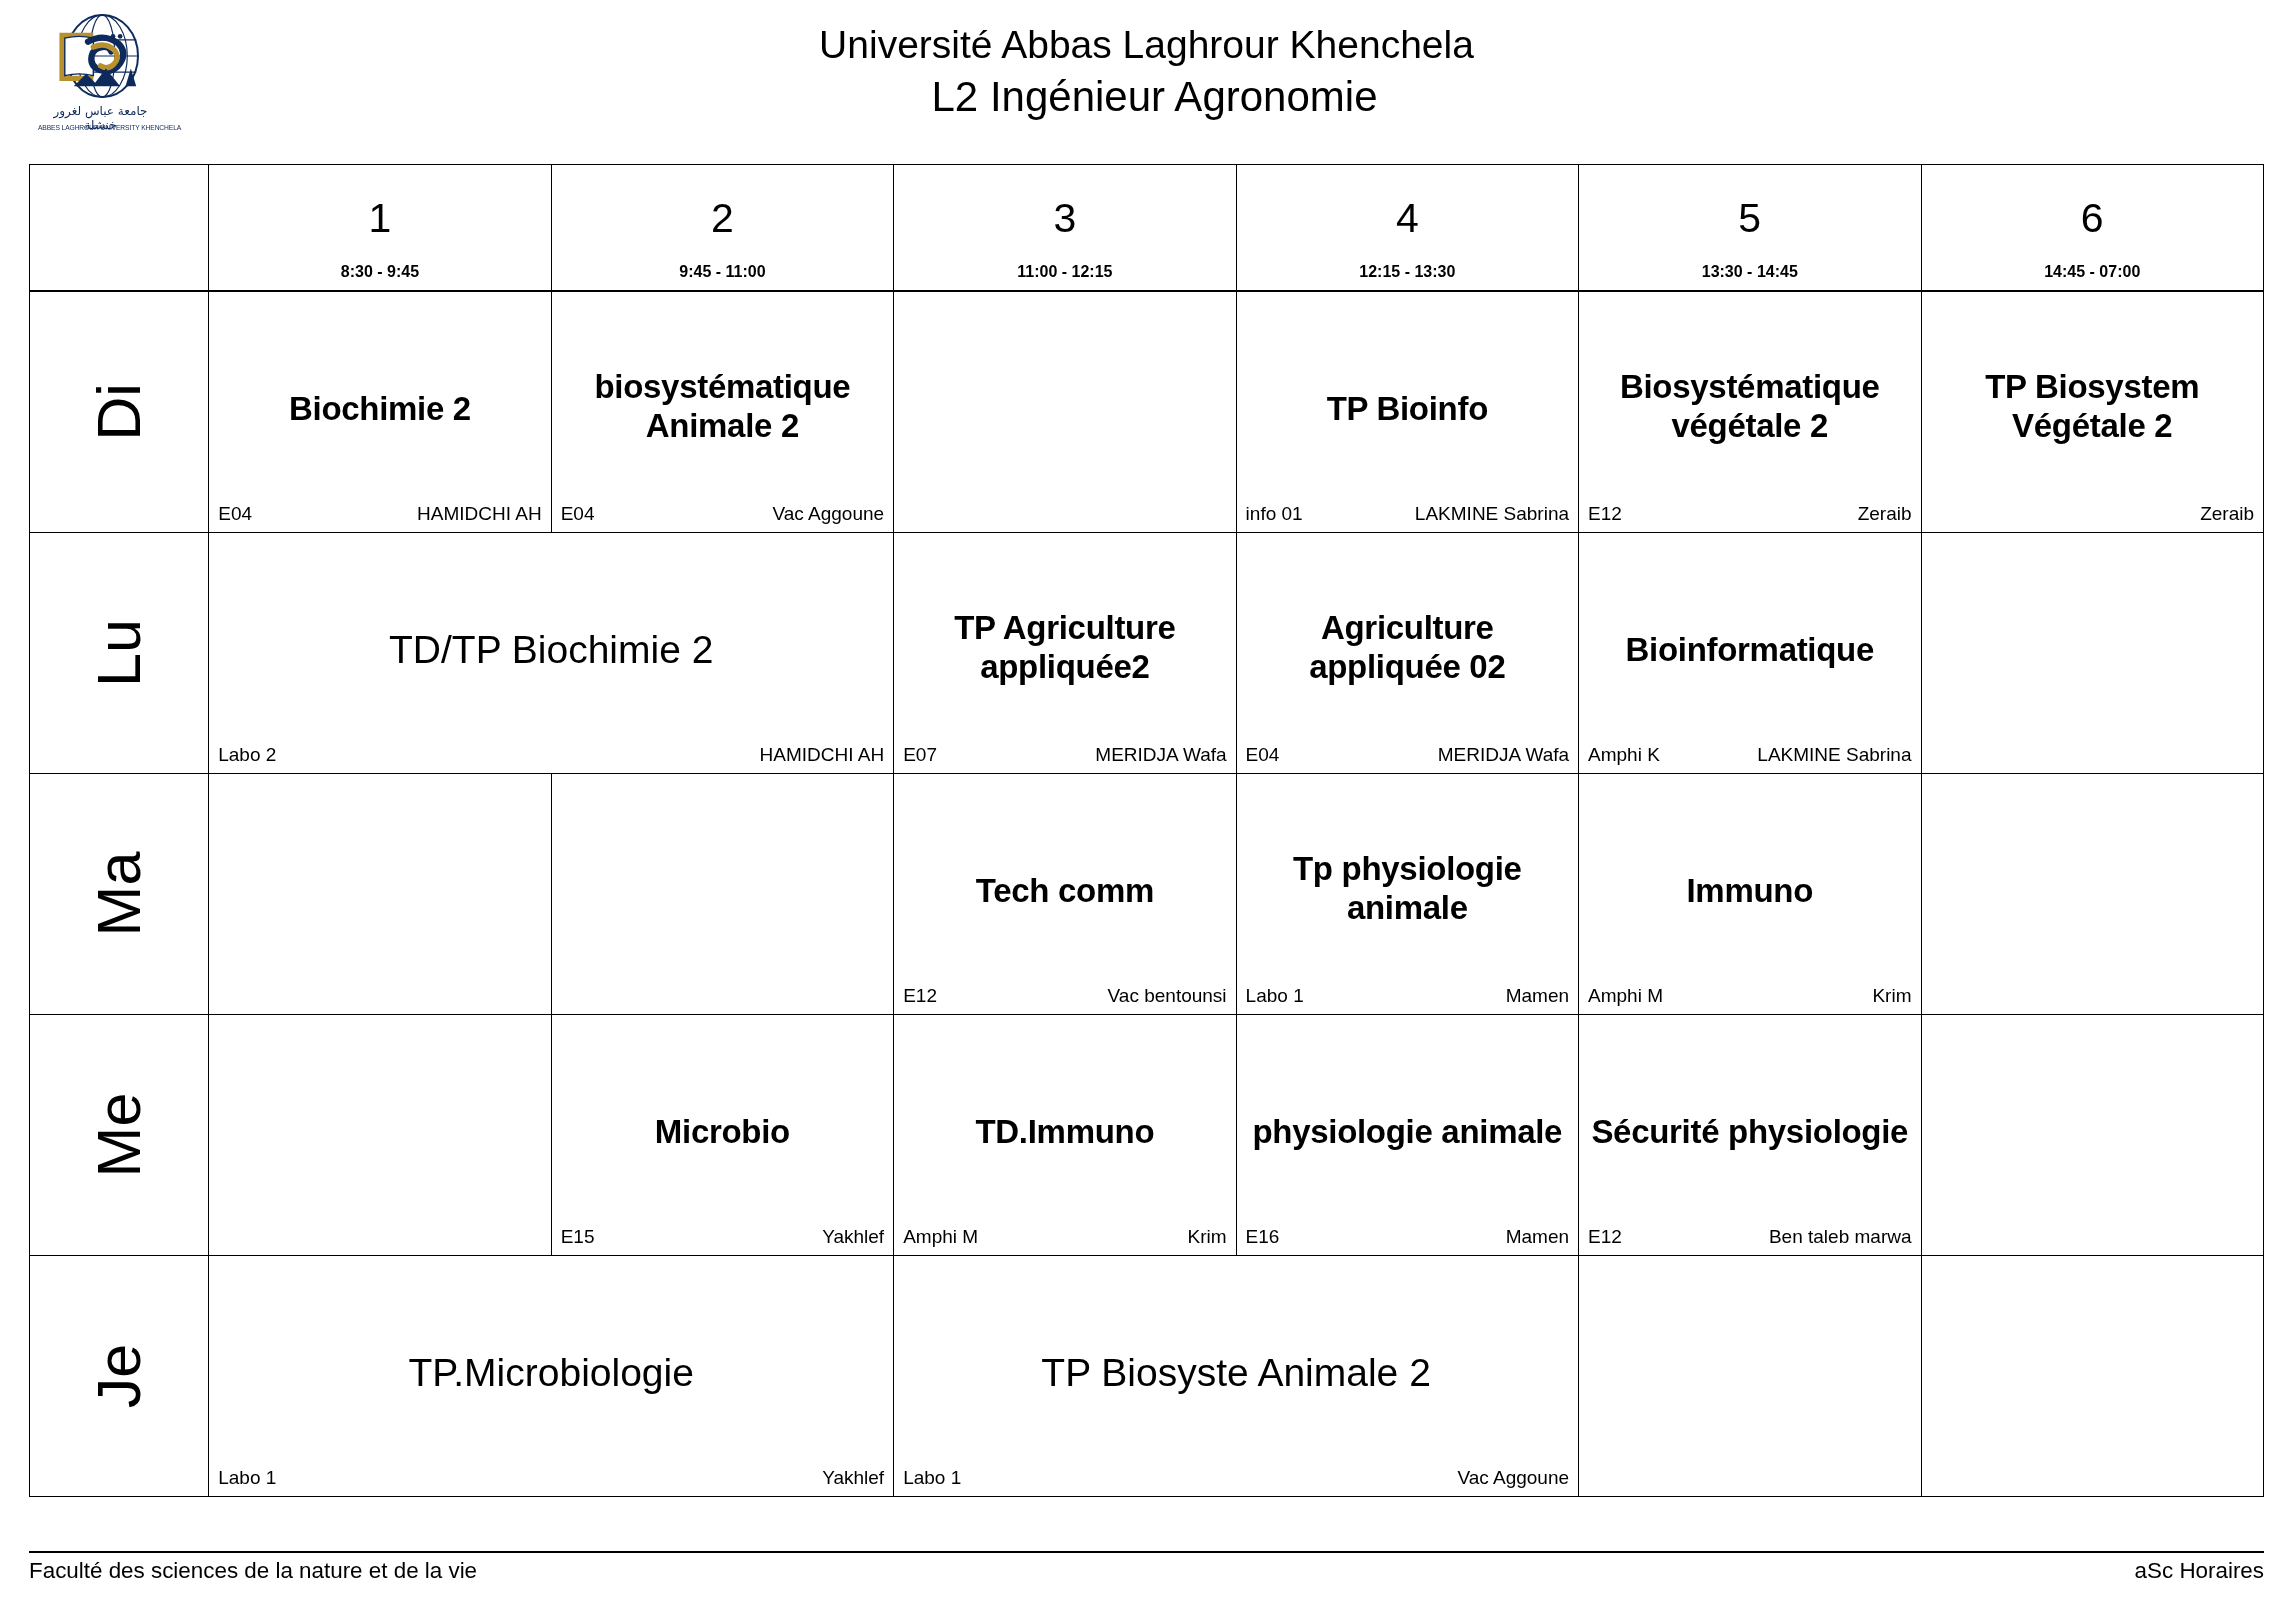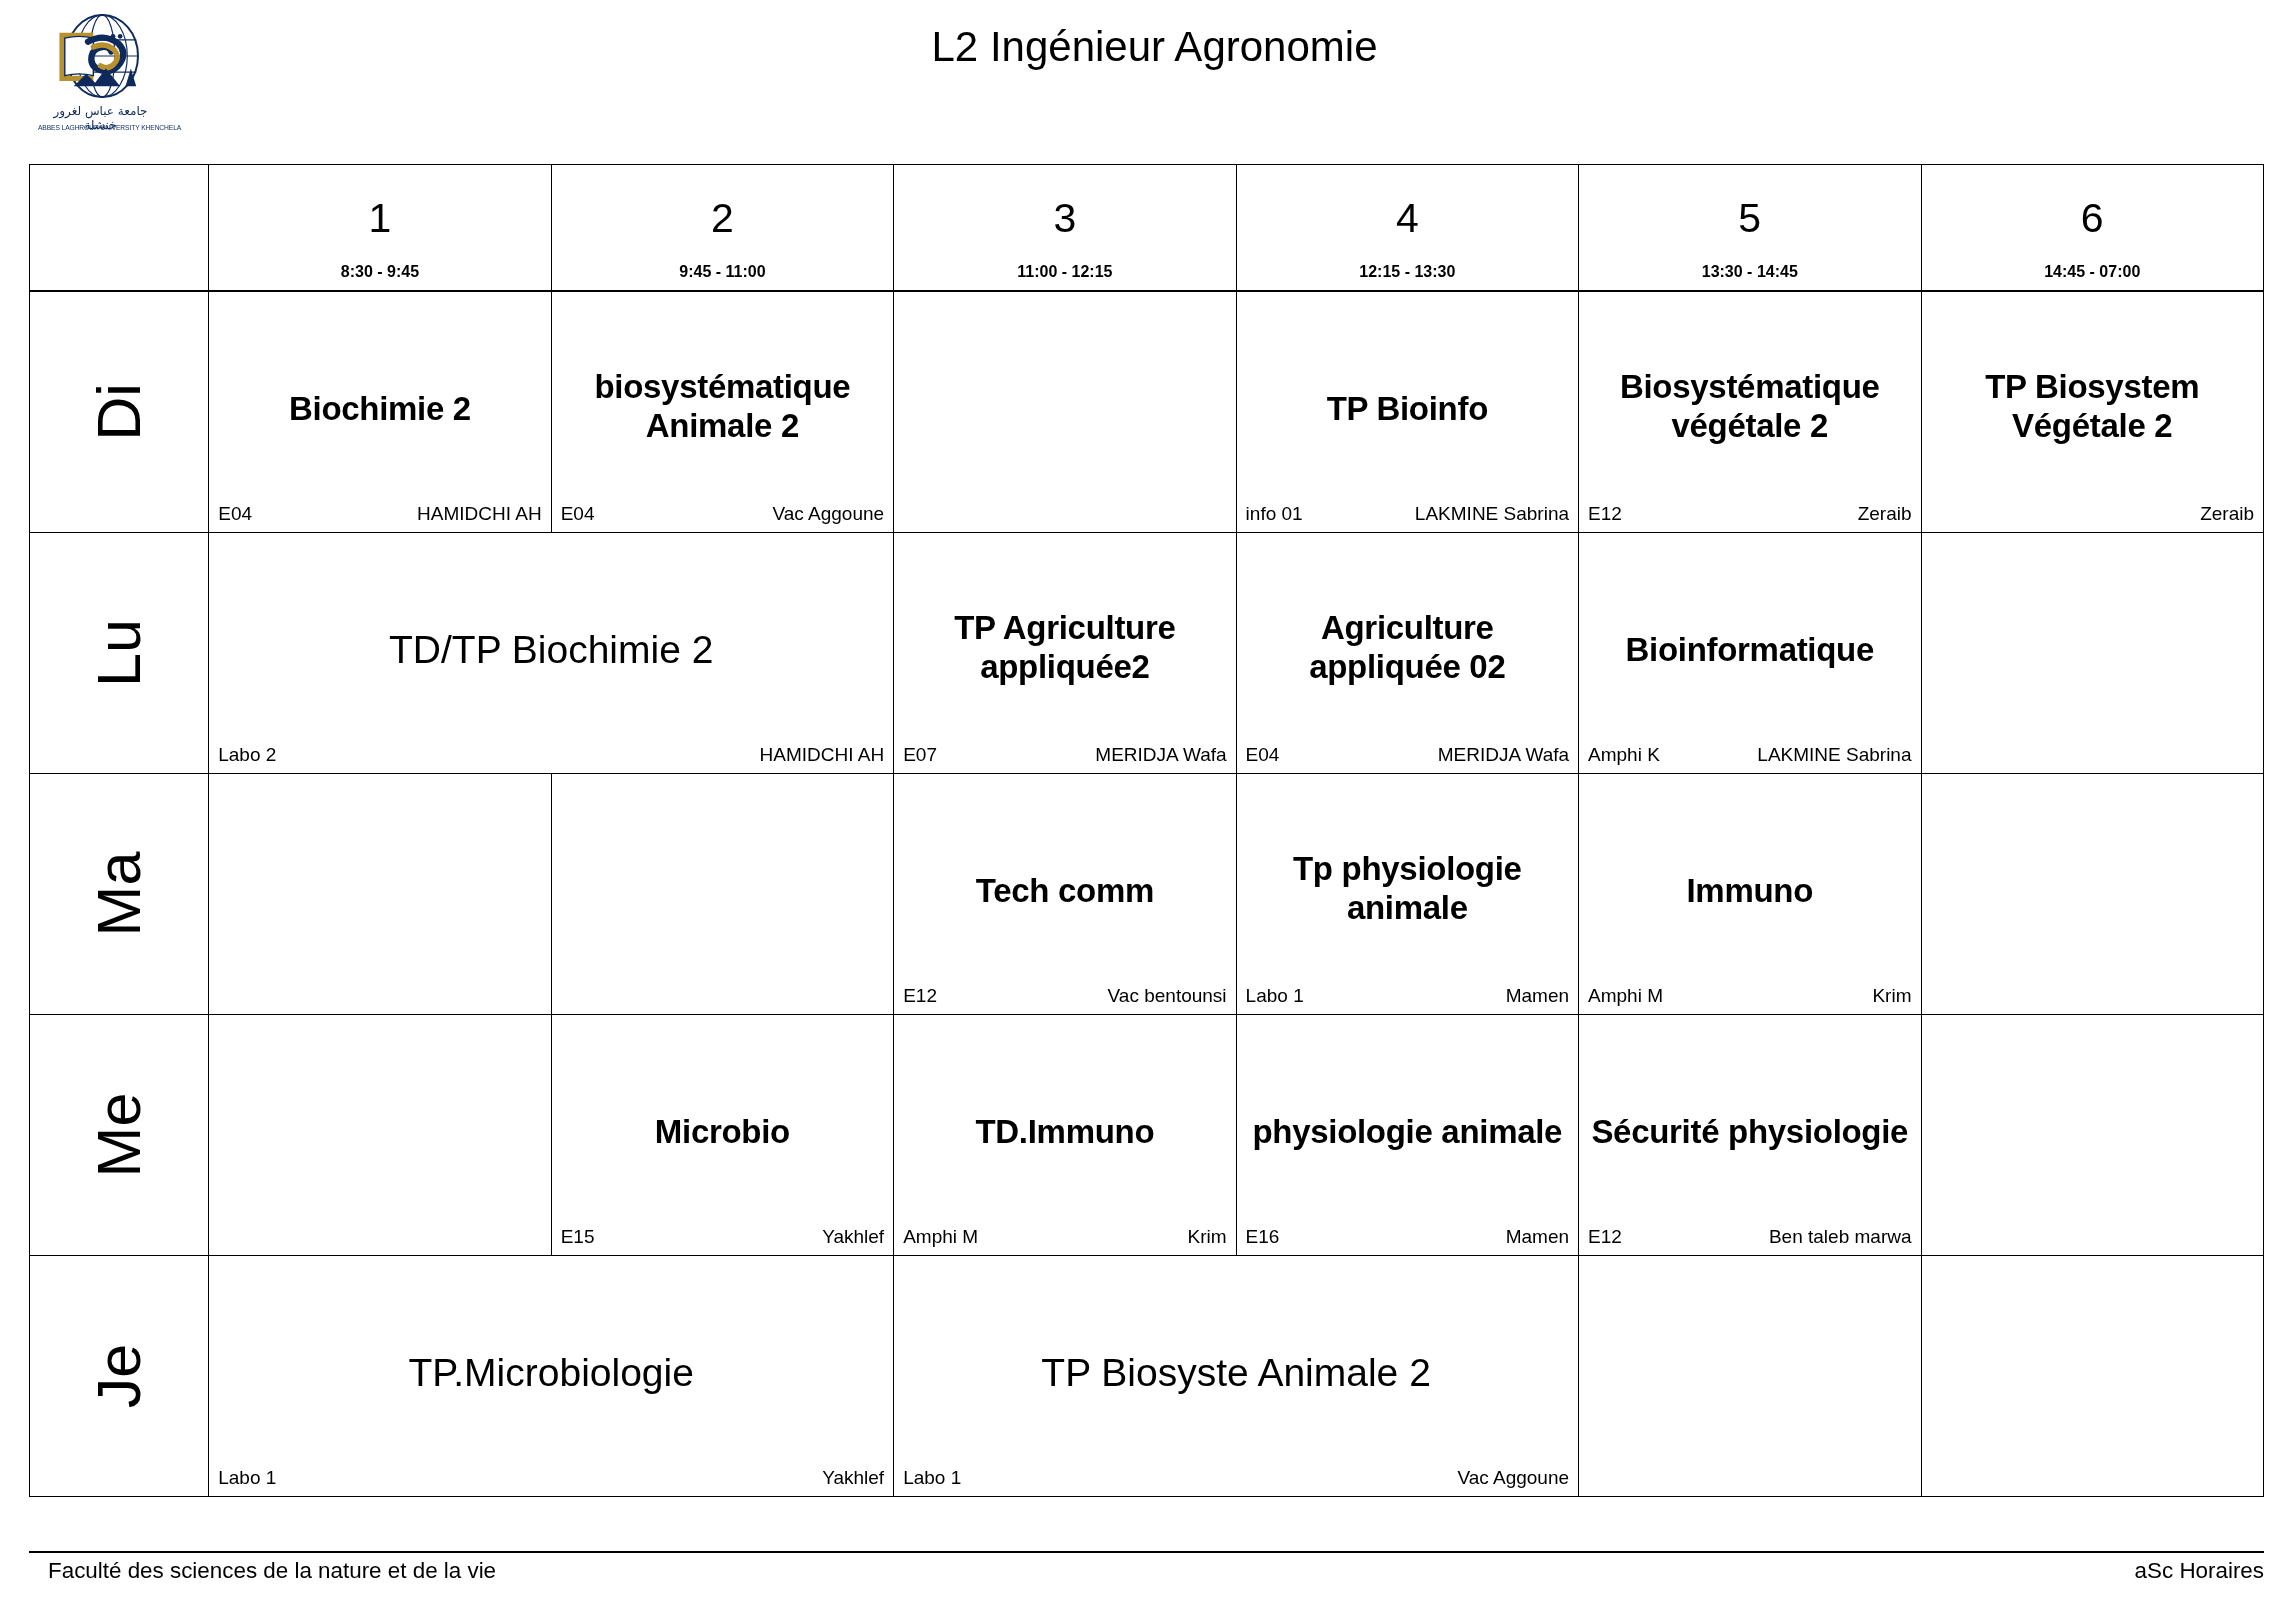--- a/index.html
+++ b/index.html
@@ -188,21 +188,20 @@
     border-top: 2.7px solid #000000;
     display: flex;
     justify-content: space-between;
     align-items: flex-start;
     padding-top: 3.6px;
   }
   .footer-left, .footer-right {
     font-size: 22.4px;
     line-height: 27px;
     font-family: "Liberation Sans Narrow", "Liberation Sans", sans-serif;
-    margin-left: 19px;
   }
   .footer-right { font-family: "Liberation Sans", sans-serif; }
 </style>
 </head>
 <body>
 
 <div class="header">
 
   <div class="logo">
     <svg width="125" height="90" viewBox="0 0 140 100">
@@ -223,20 +222,21 @@
       <circle cx="92" cy="28" r="2.6" fill="#0e2a5c"></circle>
 
       <path d="M40 84 L54 70 L64 80 L76 64 L92 84 Z" fill="#0e2a5c"></path>
       <path d="M98 84 L104 64 L110 84 Z" fill="#0e2a5c"></path>
     </svg>
     <div class="logo-caption-ar">جامعة عباس لغرور خنشلة</div>
     <div class="logo-caption-en">ABBES LAGHROUR UNIVERSITY KHENCHELA</div>
   </div>
 
   <div class="titles">
+    <div class="title-line1">Université Abbas Laghrour Khenchela</div>
     <div class="title-line2">L2 Ingénieur Agronomie</div>
   </div>
 </div>
 
 <div class="tt-wrap">
 <table class="tt">
   <colgroup>
     <col class="c-day">
         <col class="c-slot">
         <col class="c-slot">

